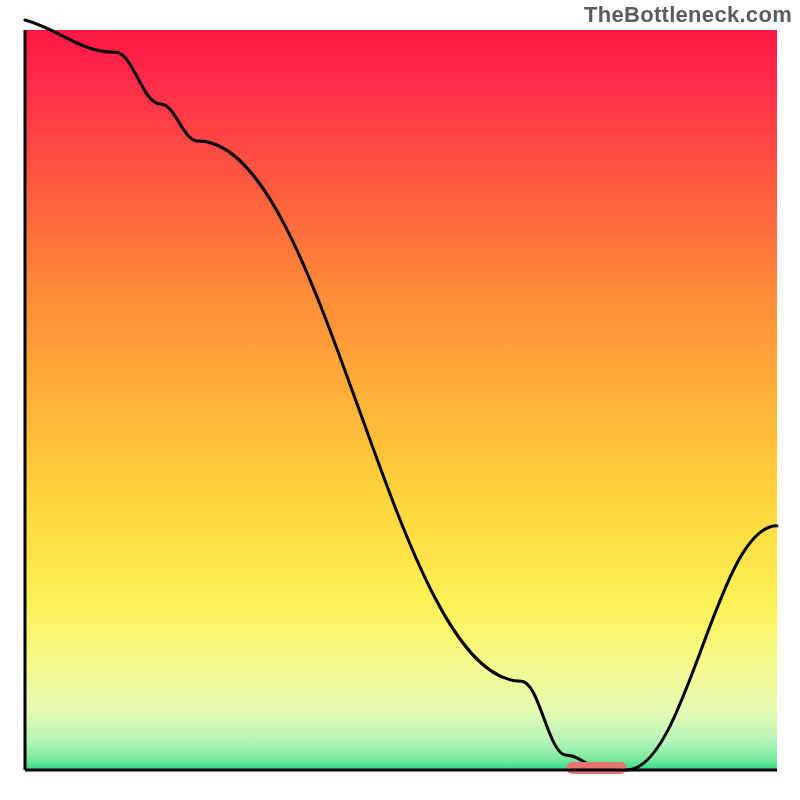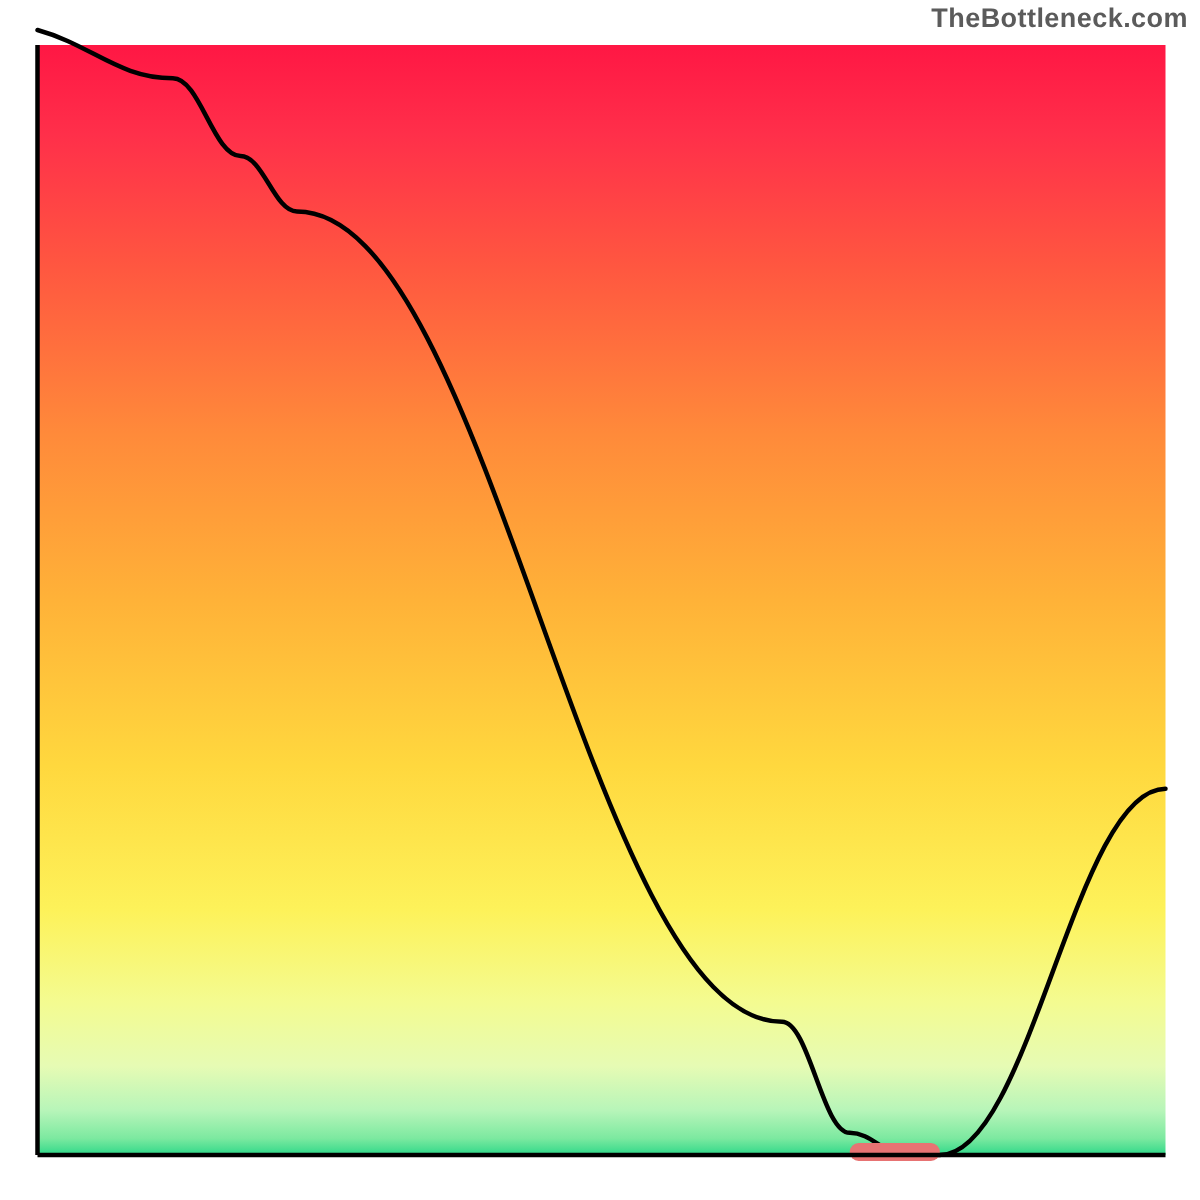--- a/index.html
+++ b/index.html
@@ -12,21 +12,21 @@
   }
   .wrap {
     position: relative;
     width: 800px;
     height: 800px;
   }
   .attribution {
     position: absolute;
     top: 2px;
     right: 8px;
-    font-size: 18px;
+    font-size: 22px;
     font-weight: 600;
     color: #5b5b5b;
     letter-spacing: 0.3px;
   }
   svg {
     display: block;
   }
   .axis-line {
     stroke: #000000;
     stroke-width: 3;

